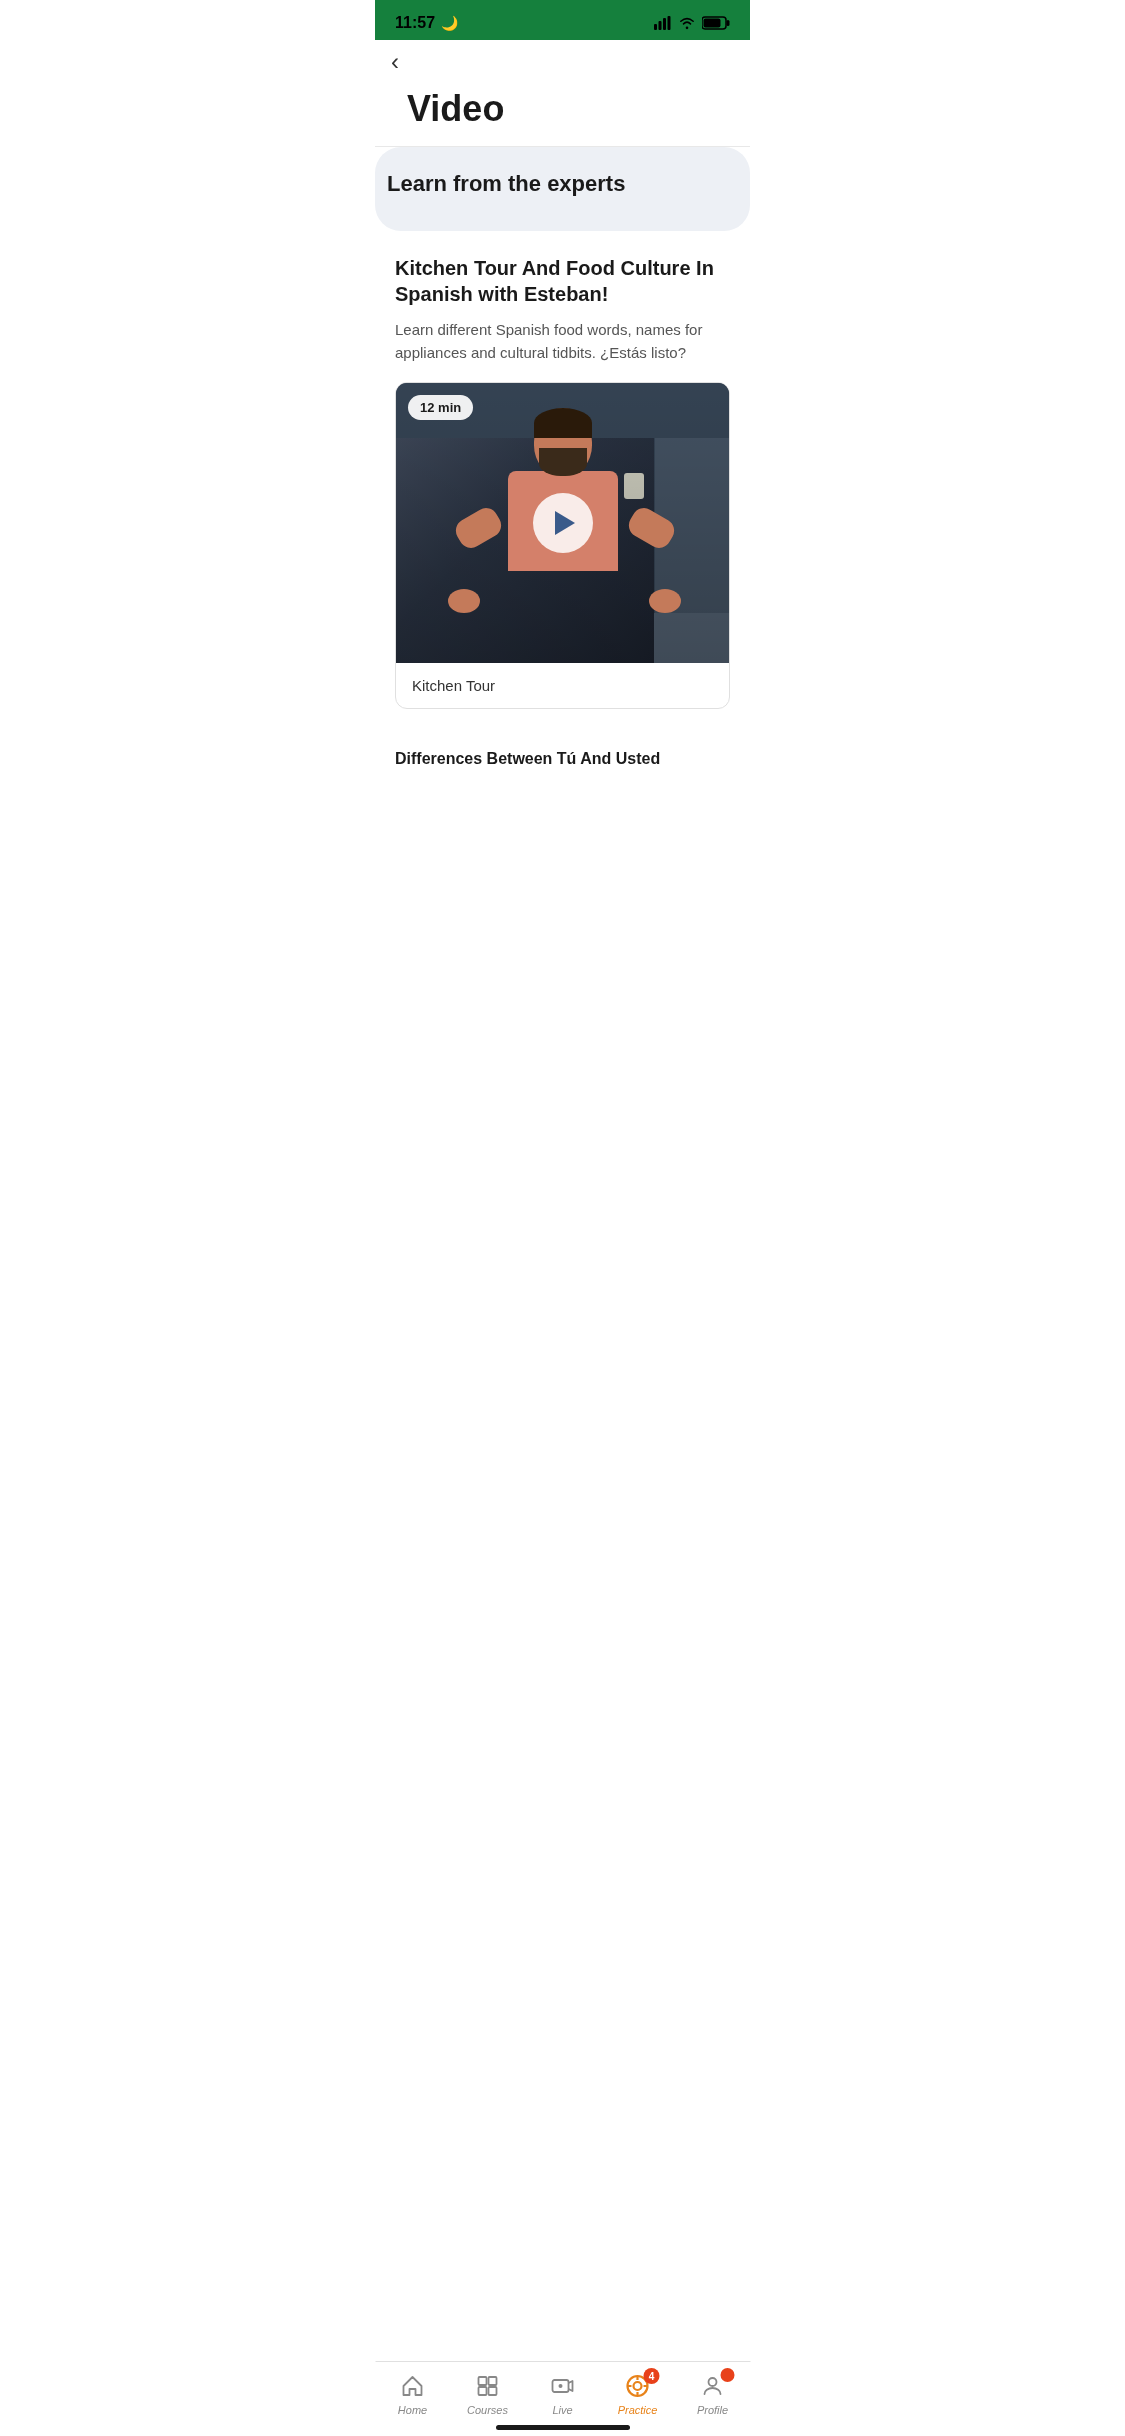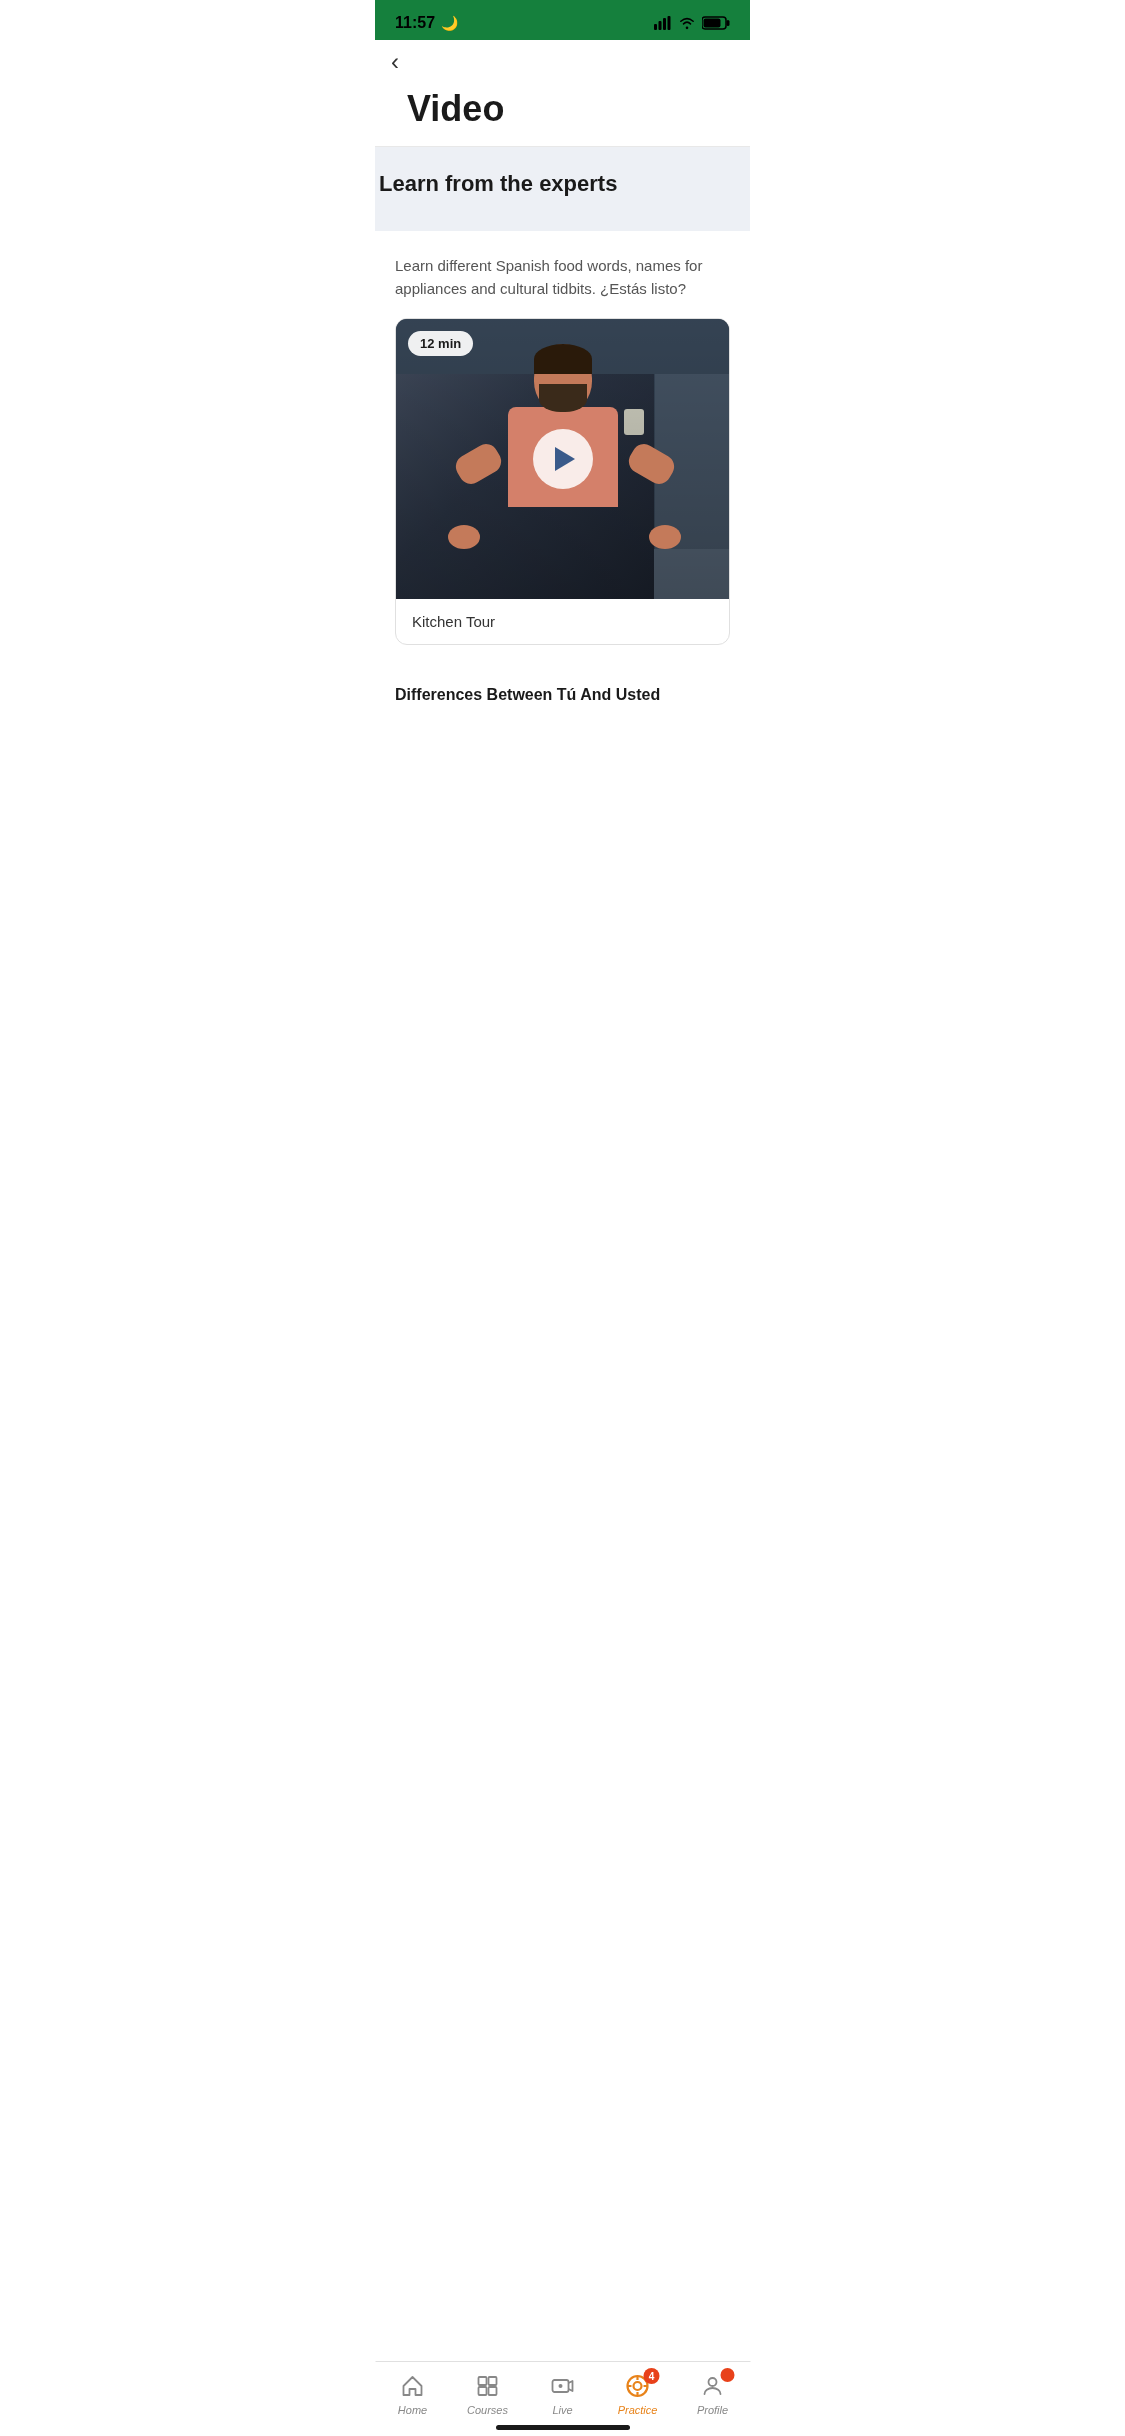--- a/index.html
+++ b/index.html
@@ -59,21 +59,22 @@
     .page-title h1 {
       font-size: 36px;
       font-weight: 800;
       color: #1a1a1a;
       margin-left: 12px;
     }
 
     
     .hero-banner {
       background: #edf0f5;
-      padding: 24px 4px;
+      padding: 24px 12px;
+      border-radius: 26px;
     }
 
     .hero-banner h2 {
       font-size: 22px;
       font-weight: 800;
       color: #1a1a1a;
       margin-bottom: 10px;
     }
 
     .hero-banner p {
@@ -313,20 +314,21 @@
 
 <div class="page-title">
   <h1>Video</h1>
 </div>
 
 <div class="hero-banner">
   <h2>Learn from the experts</h2>
 </div>
 
 <div class="content-section">
+  <h3 class="video-title">Kitchen Tour And Food Culture In Spanish with Esteban!</h3>
   <p class="video-description">Learn different Spanish food words, names for appliances and cultural tidbits.  ¿Estás listo?</p>
 
   <div class="video-card">
     <div class="video-thumbnail">
 
       <div class="kitchen-bg">
 
         <div style="position:absolute;top:0;left:0;right:0;height:55px;background:#3a4a5c;"></div>
         <div style="position:absolute;top:55px;right:0;width:75px;bottom:0;background:#4a5a6c;border-left:1px solid #3a4a5c;"></div>
 

